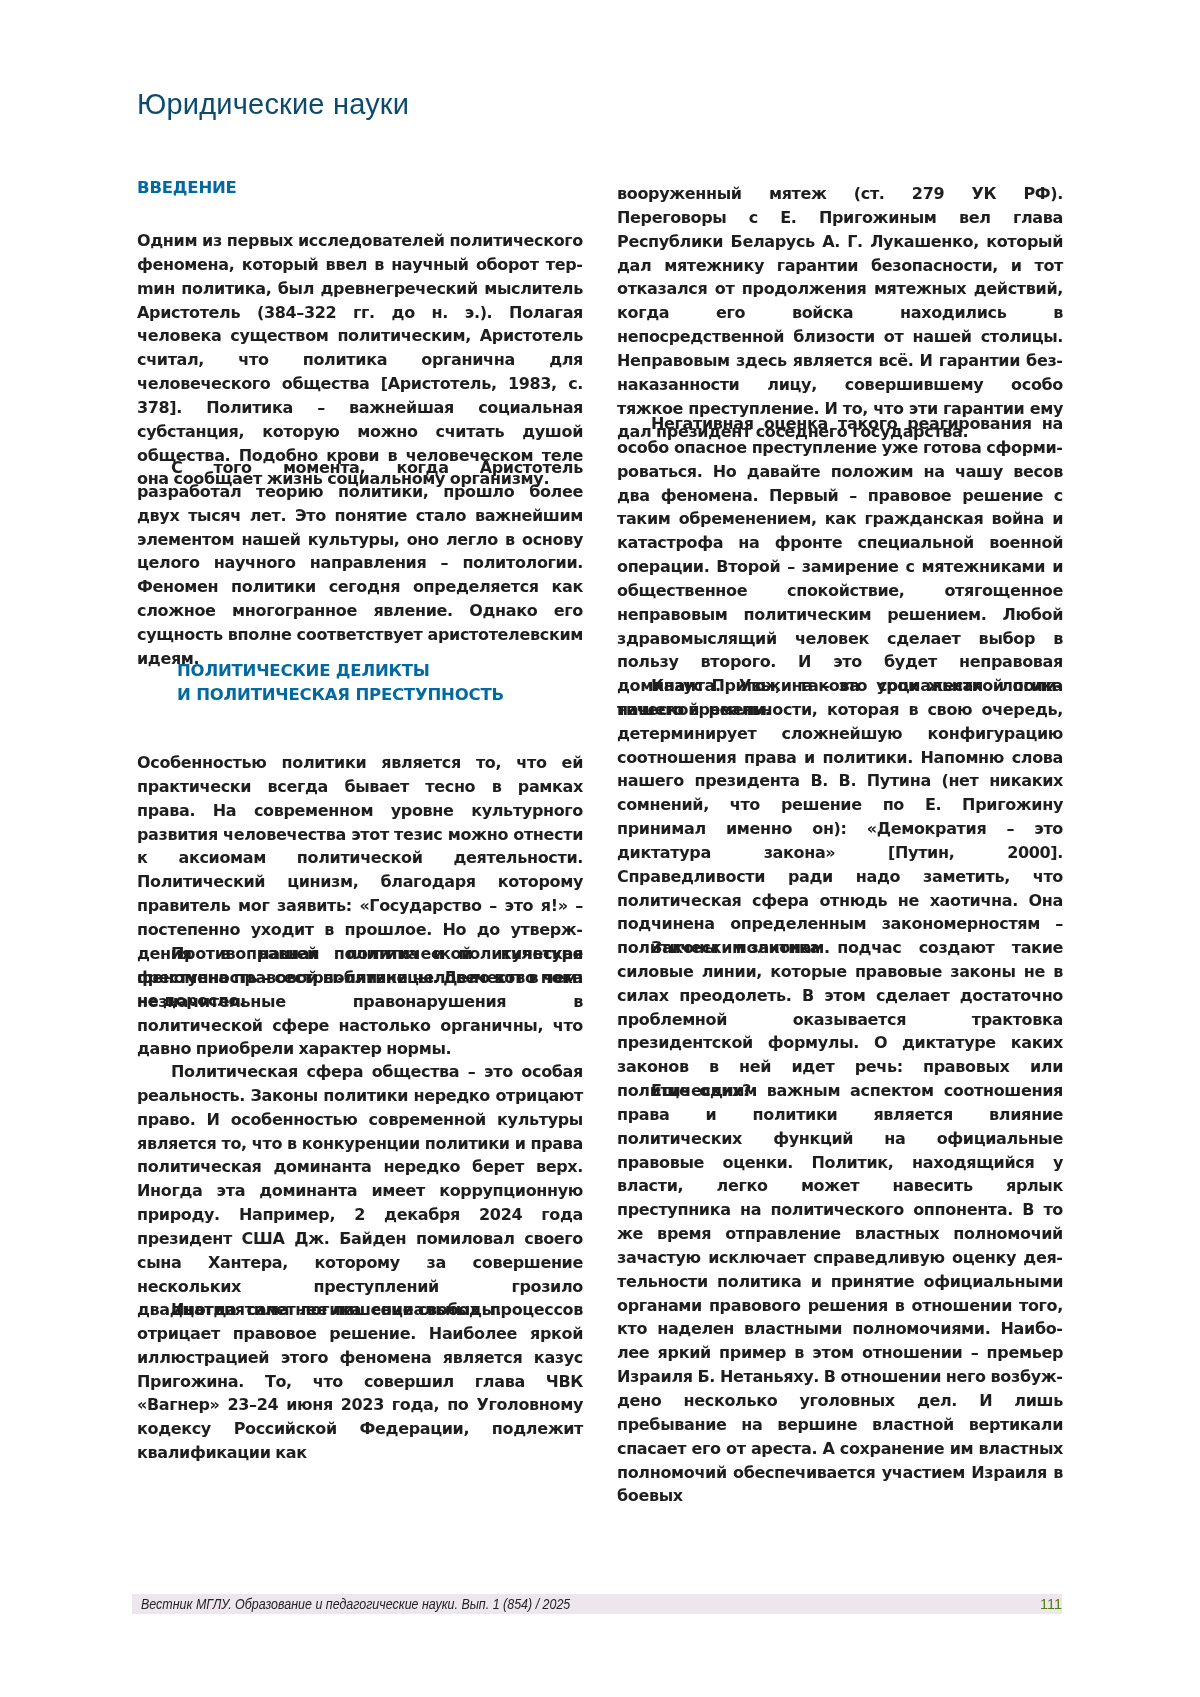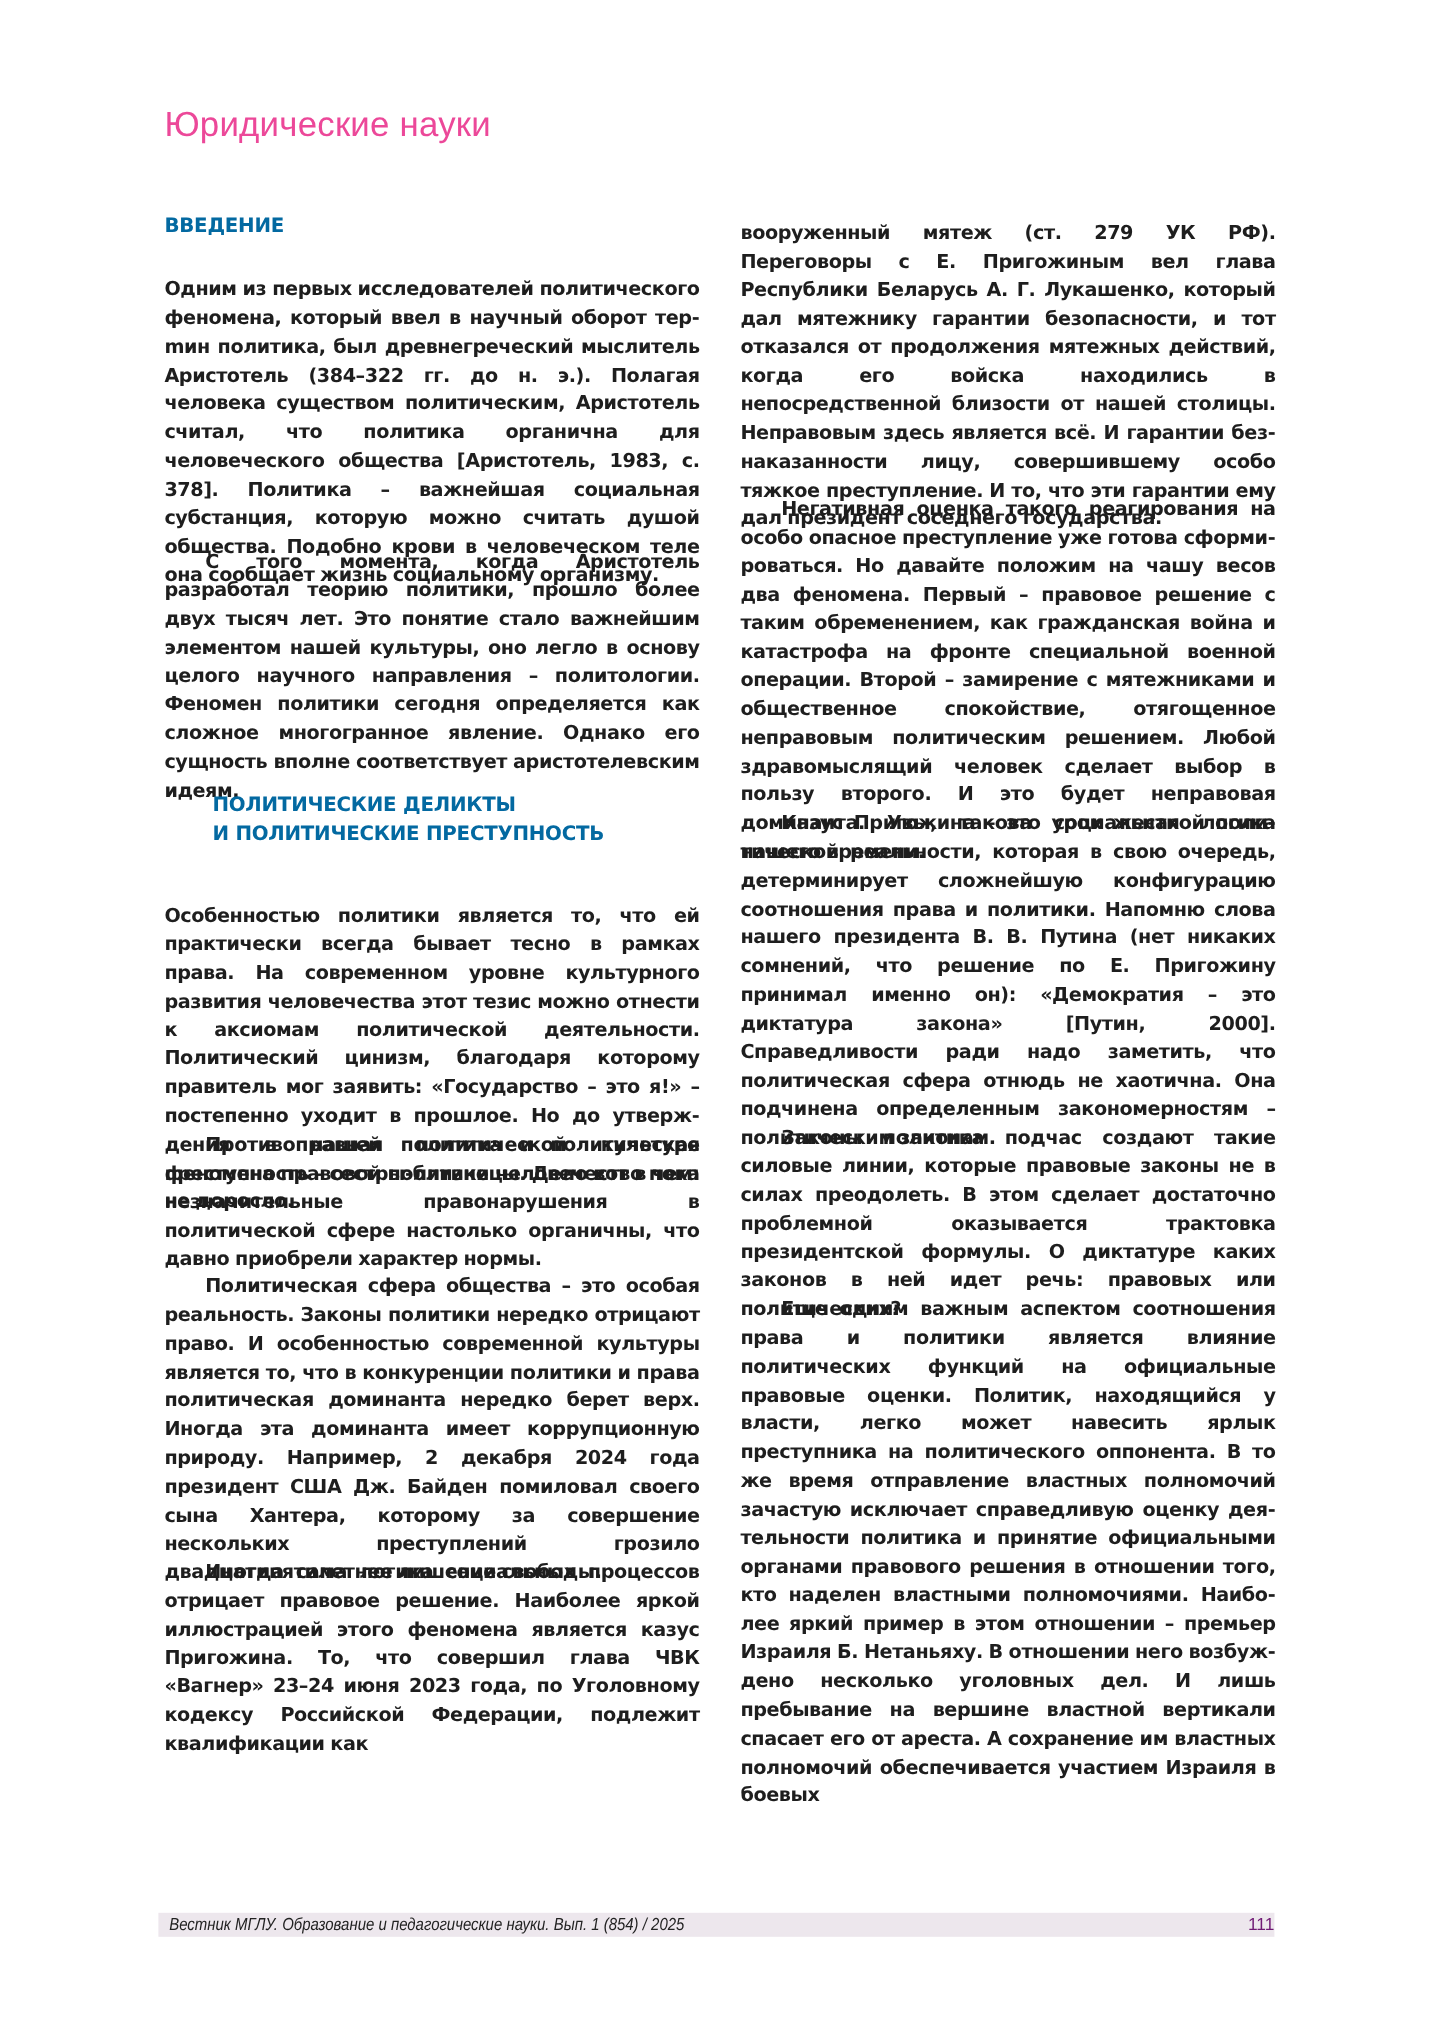--- a/index.html
+++ b/index.html
@@ -1,51 +1,51 @@
 <!DOCTYPE html>
 <html><head>
 <meta charset="utf-8">
 <style>
   html, body { margin: 0; padding: 0; background: #ffffff; }
   body { width: 1200px; height: 1697px; position: relative; overflow: hidden;
          font-family: "DejaVu Sans", sans-serif; color: #1c1c1c; }
   .section-title { position: absolute; left: 137px; top: 88px; margin: 0;
          font-family: "Liberation Sans", sans-serif; font-weight: normal;
-         font-size: 29px; color: #ec4899; letter-spacing: 0.2px; }
+         font-size: 29px; color: #0c4a6e; letter-spacing: 0.2px; }
   .heading { position: absolute; margin: 0; font-family: "DejaVu Sans", sans-serif;
          font-weight: bold; font-size: 16.5px; line-height: 24px; color: #0369a1;
          letter-spacing: -0.2px; }
   .heading span { display: block; }
   .para { position: absolute; margin: 0; font-size: 16px; line-height: 23.85px;
          text-align: justify; letter-spacing: -0.35px; word-spacing: -0.5px;
          hyphens: manual; color: #1e1e1e; font-weight: bold; }
   .para.indent { text-indent: 34px; }
   .footer-bar { position: absolute; left: 132px; top: 1594px; width: 930px; height: 20px;
          background: #ede7ed; }
   .footer-journal { position: absolute; left: 141px; top: 1594px; height: 20px; line-height: 20px;
          font-family: "Liberation Sans", sans-serif; font-style: italic; font-size: 14.5px;
          color: #222; transform: scaleX(0.86); transform-origin: left center; white-space: nowrap; }
   .footer-page { position: absolute; right: 138px; top: 1594px; height: 35px; line-height: 20px;
-         font-family: "Liberation Sans", sans-serif; font-size: 14.5px; color: #701a75; }
+         font-family: "Liberation Sans", sans-serif; font-size: 14.5px; color: #4d7c0f; }
 </style>
 </head>
 <body>
 
 <h1 class="section-title">Юридические науки</h1>
 
 <h2 class="heading" style="left:137px; top:176px;">
   <span>ВВЕДЕНИЕ</span>
 </h2>
 
 <p class="para" style="left:137px; top:229px; width:446px;">Одним из первых исследователей политического феномена, который ввел в научный оборот тер­mин политика, был древнегреческий мыслитель Аристотель (384–322 гг. до н. э.). Полагая человека существом политическим, Аристотель считал, что политика органична для человеческого общества [Аристотель, 1983, с. 378]. Политика – важнейшая социальная субстанция, которую можно считать душой общества. Подобно крови в человеческом теле она сообщает жизнь социальному организму.</p>
 <p class="para indent" style="left:137px; top:456px; width:446px;">С того момента, когда Аристотель разработал теорию политики, прошло более двух тысяч лет. Это понятие стало важнейшим элементом нашей культуры, оно легло в основу целого научного на­правления – политологии. Феномен политики се­годня определяется как сложное многогранное яв­ление. Однако его сущность вполне соответствует аристотелевским идеям.</p>
 
 <h2 class="heading" style="left:137px; top:659px;margin-left:40px;">
   <span>ПОЛИТИЧЕСКИЕ ДЕЛИКТЫ</span>
-  <span>И ПОЛИТИЧЕСКИЕ ПРЕСТУПНОСТЬ</span>
+  <span>И ПОЛИТИЧЕСКАЯ ПРЕСТУПНОСТЬ</span>
 </h2>
 
 <p class="para" style="left:137px; top:751px; width:446px;">Особенностью политики является то, что ей практи­чески всегда бывает тесно в рамках права. На совре­менном уровне культурного развития человечества этот тезис можно отнести к аксиомам политической деятельности. Политический цинизм, благодаря которому правитель мог заявить: «Государство – это я!» – постепенно уходит в прошлое. Но до утверж­дения в нашей политической культуре феномена пра­вовой политики человечество пока не доросло.</p>
 <p class="para indent" style="left:137px; top:942px; width:446px;">Противоправная политика и политическая преступность – сестры-близнецы. Дело вот в чем: незначительные правонарушения в политической сфере настолько органичны, что давно приобрели характер нормы.</p>
 <p class="para indent" style="left:137px; top:1060px; width:446px;">Политическая сфера общества – это особая реальность. Законы политики нередко отрицают право. И особенностью современной культуры является то, что в конкуренции политики и пра­ва политическая доминанта нередко берет верх. Иногда эта доминанта имеет коррупционную при­роду. Например, 2 декабря 2024 года президент США Дж. Байден помиловал своего сына Хантера, которому за совершение нескольких преступлений грозило двадцатипятилетнее лишение свободы.</p>
 <p class="para indent" style="left:137px; top:1298px; width:446px;">Иногда сама логика социальных процессов отрицает правовое решение. Наиболее яркой иллюстрацией этого феномена является казус Пригожина. То, что совершил глава ЧВК «Вагнер» 23–24 июня 2023 года, по Уголовному кодексу Рос­сийской Федерации, подлежит квалификации как</p>
 
 <p class="para" style="left:617px; top:182px; width:446px;">вооруженный мятеж (ст. 279 УК РФ). Переговоры с Е. Пригожиным вел глава Республики Беларусь А. Г. Лукашенко, который дал мятежнику гарантии безопасности, и тот отказался от продолжения мятежных действий, когда его войска находились в непосредственной близости от нашей столицы. Неправовым здесь является всё. И гарантии без­наказанности лицу, совершившему особо тяжкое преступление. И то, что эти гарантии ему дал пре­зидент соседнего государства.</p>
 <p class="para indent" style="left:617px; top:412px; width:446px;">Негативная оценка такого реагирования на особо опасное преступление уже готова сформи­роваться. Но давайте положим на чашу весов два феномена. Первый – правовое решение с таким обременением, как гражданская война и катастро­фа на фронте специальной военной операции. Второй – замирение с мятежниками и обществен­ное спокойствие, отягощенное неправовым поли­тическим решением. Любой здравомыслящий че­ловек сделает выбор в пользу второго. И это будет неправовая доминанта. Увы, такова социальная логика нашего времени.</p>
 <p class="para indent" style="left:617px; top:674px; width:446px;">Казус Пригожина – это урок жесткой поли­тической реальности, которая в свою очередь, детерминирует сложнейшую конфигурацию соот­ношения права и политики. Напомню слова наше­го президента В. В. Путина (нет никаких сомнений, что решение по Е. Пригожину принимал именно он): «Демократия – это диктатура закона» [Путин, 2000]. Справедливости ради надо заметить, что политическая сфера отнюдь не хаотична. Она под­чинена определенным закономерностям – поли­тическим законам.</p>

